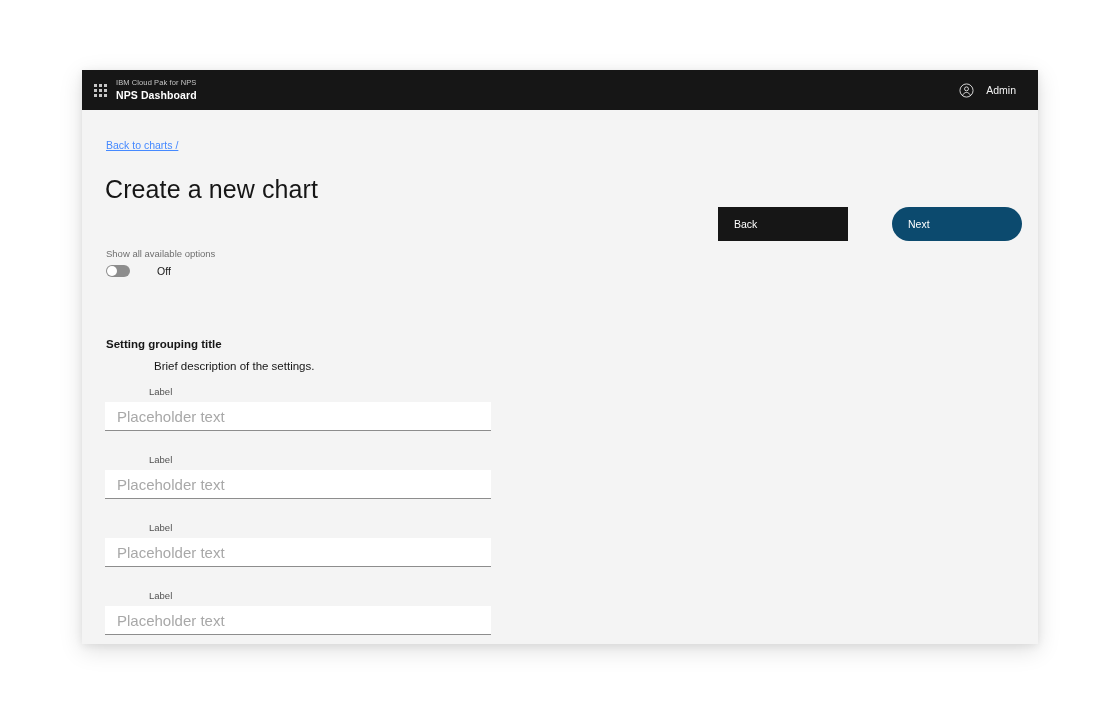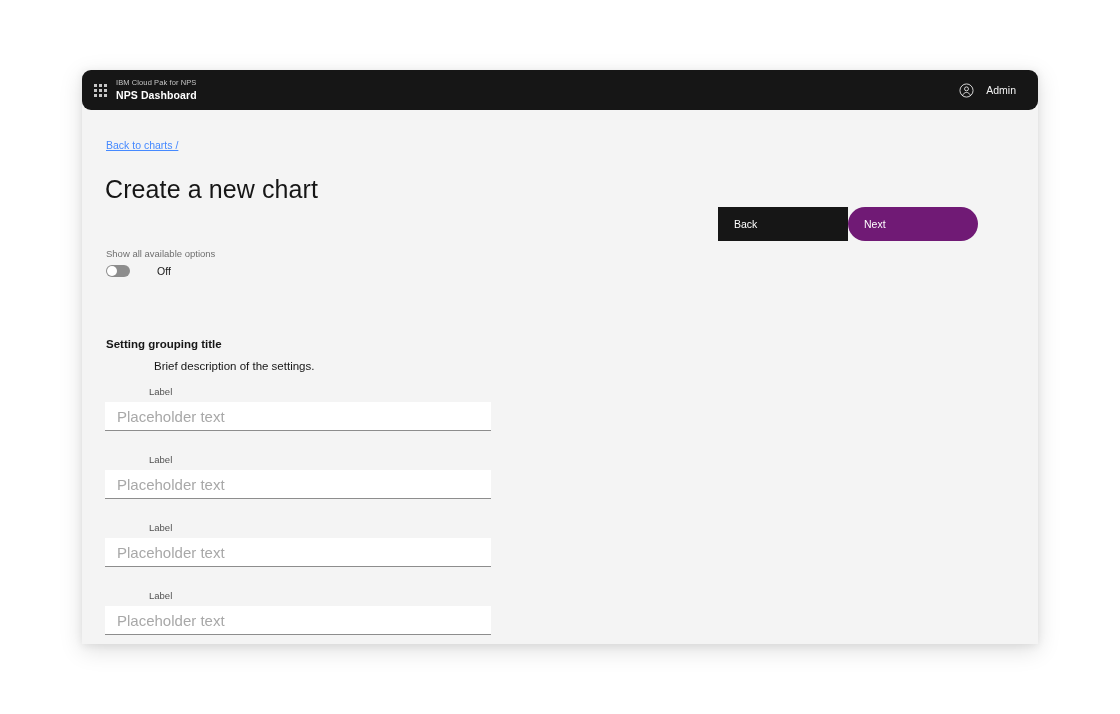--- a/index.html
+++ b/index.html
@@ -36,21 +36,20 @@
   
   #header {
     position: absolute;
     left: 0;
     top: 0;
     width: 956px;
     height: 40px;
     background: #161616;
     display: flex;
     align-items: center;
-    border-radius: 9px;
   }
 
   #grid-icon {
     width: 20px;
     height: 20px;
     margin-left: 8px;
     margin-right: 6px;
     display: grid;
     grid-template-columns: repeat(3, 3px);
     grid-template-rows: repeat(3, 3px);
@@ -234,39 +233,40 @@
     color: #a8a8a8;
     opacity: 1;
   }
 
   
   #actions {
     position: absolute;
     left: 636px;
     top: 97px;
     display: flex;
+    gap: 44px;
   }
   .btn {
     width: 130px;
     height: 34px;
     border: none;
     font-family: "Liberation Sans", sans-serif;
     font-size: 10.5px;
     text-align: left;
     padding-left: 16px;
     cursor: pointer;
     display: flex;
     align-items: center;
   }
   .btn-secondary {
     background: #161616;
     color: #ffffff;
   }
   .btn-primary {
-    background: #701a75;
+    background: #0c4a6e;
     color: #ffffff;
     border-radius: 17px;
   }
 </style>
 </head>
 <body>
 
 <div id="canvas">
 
   <div id="app-window">

